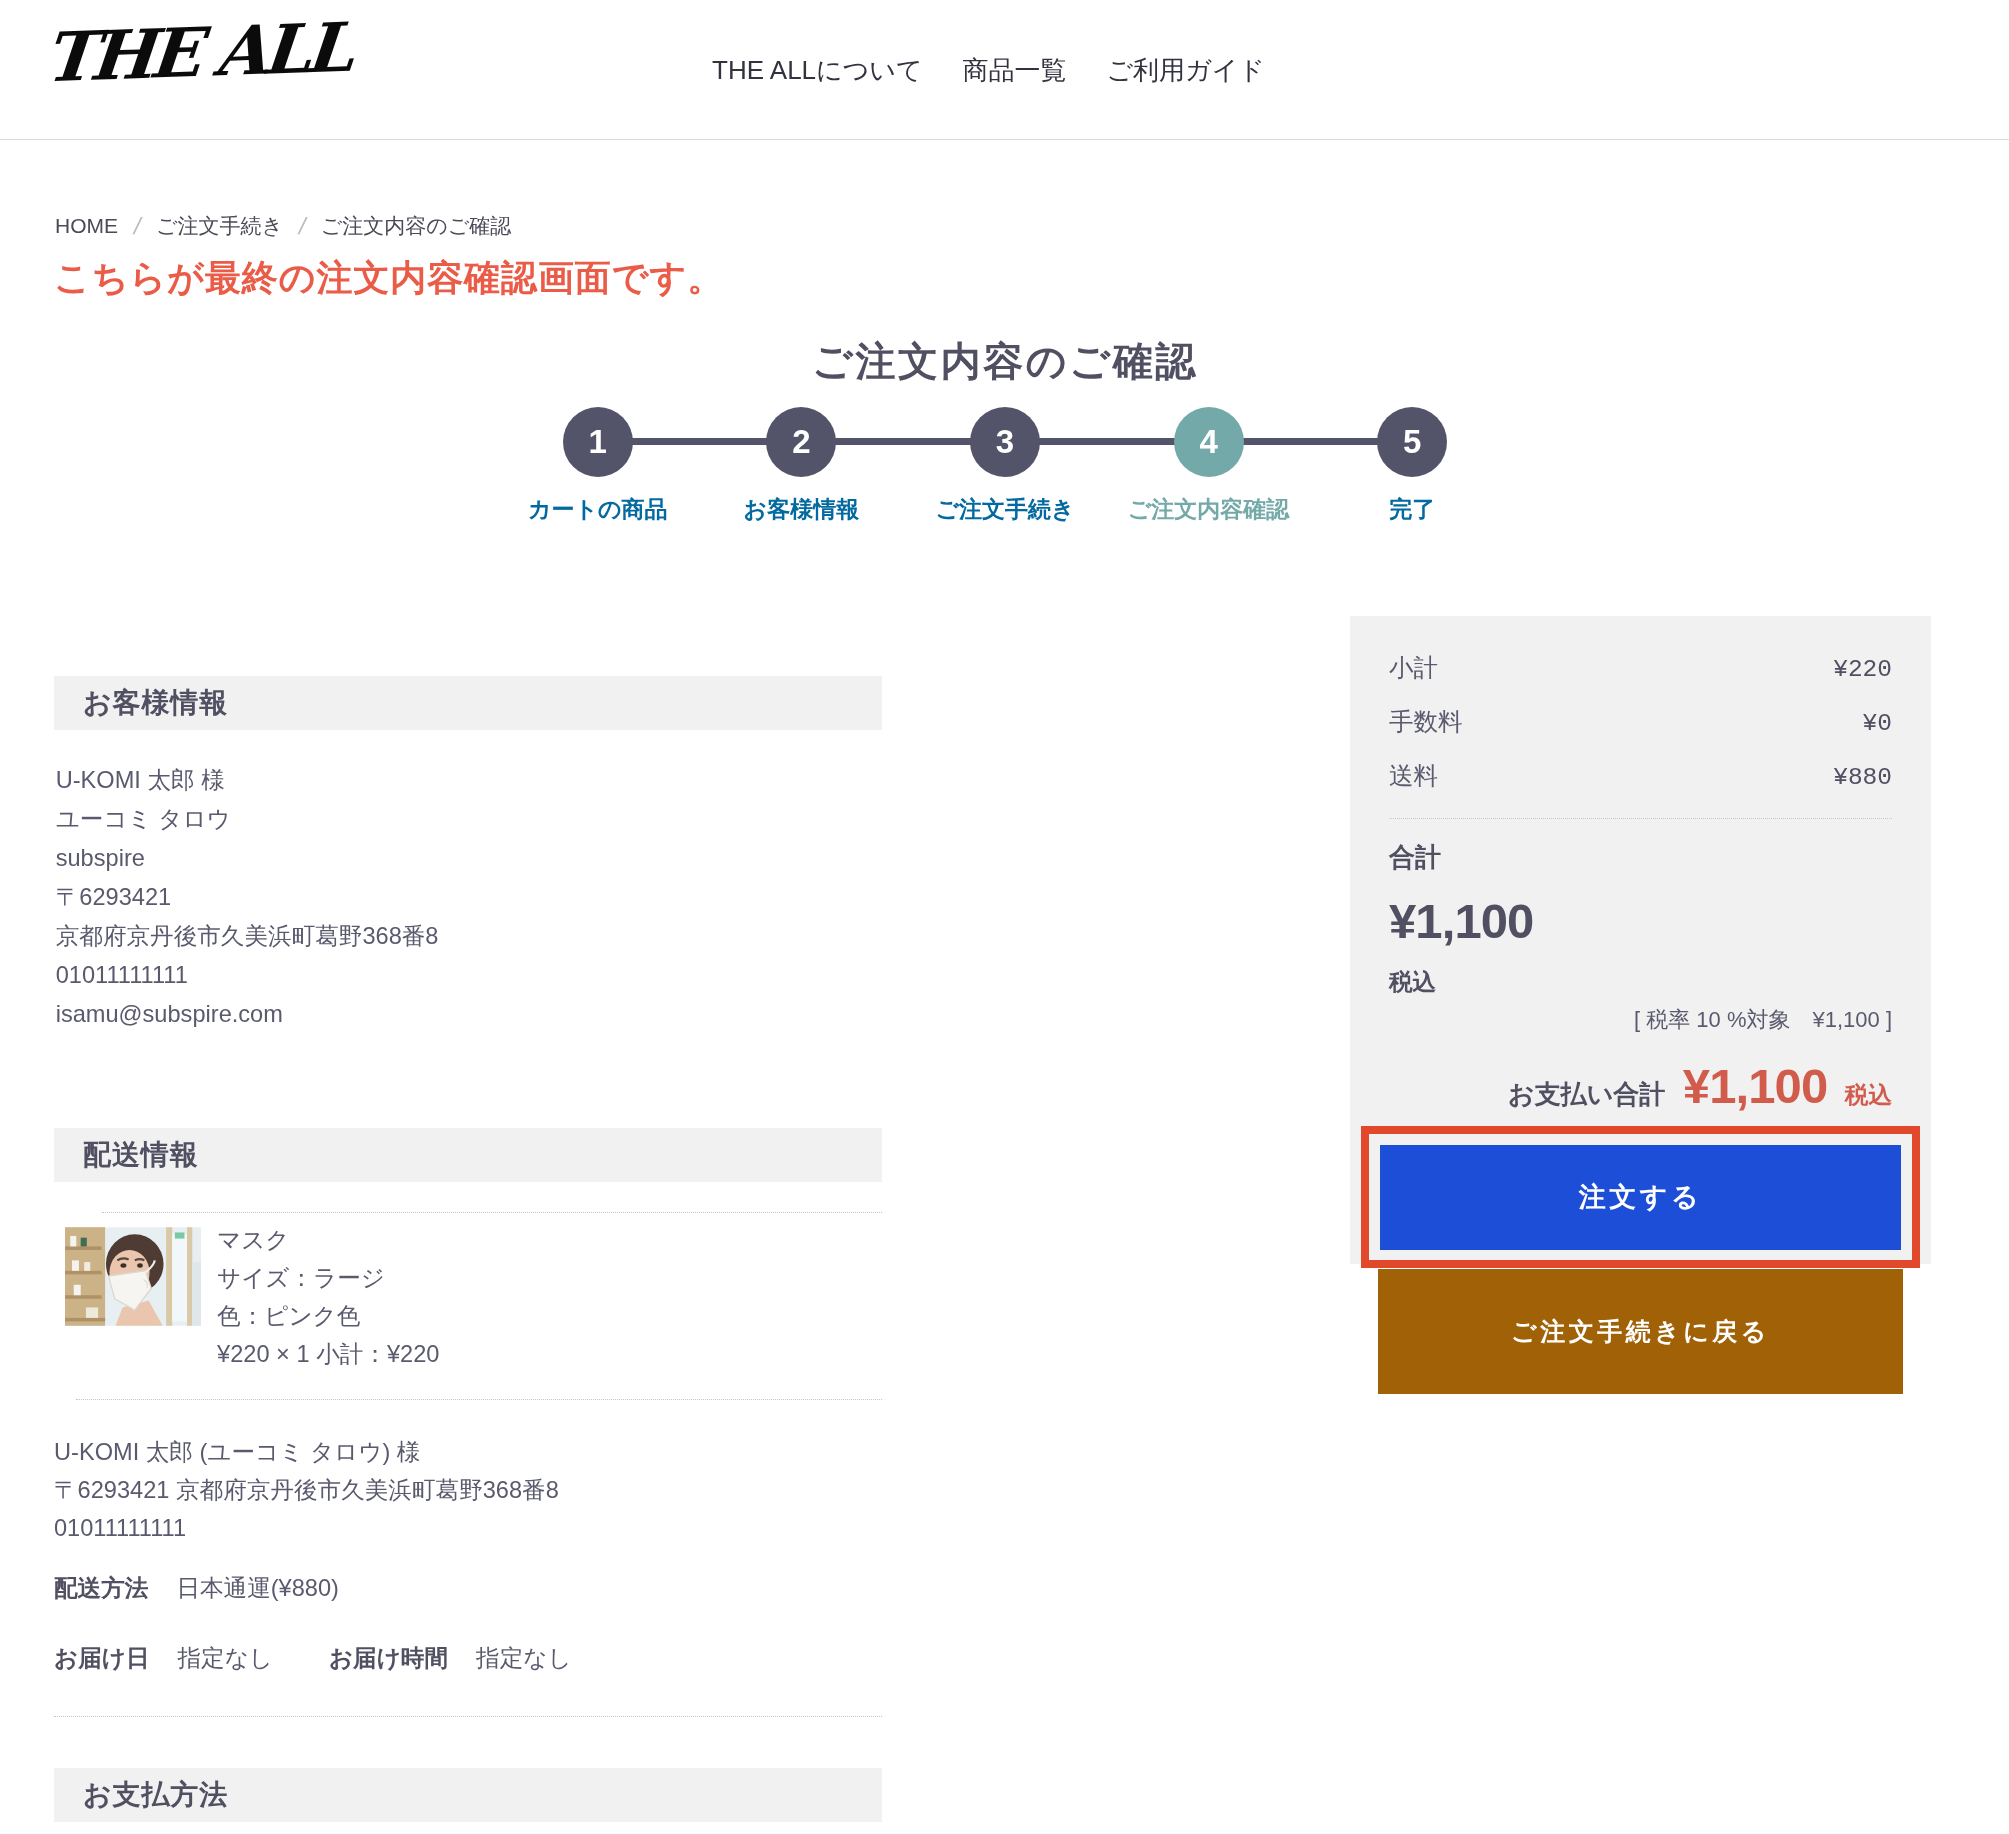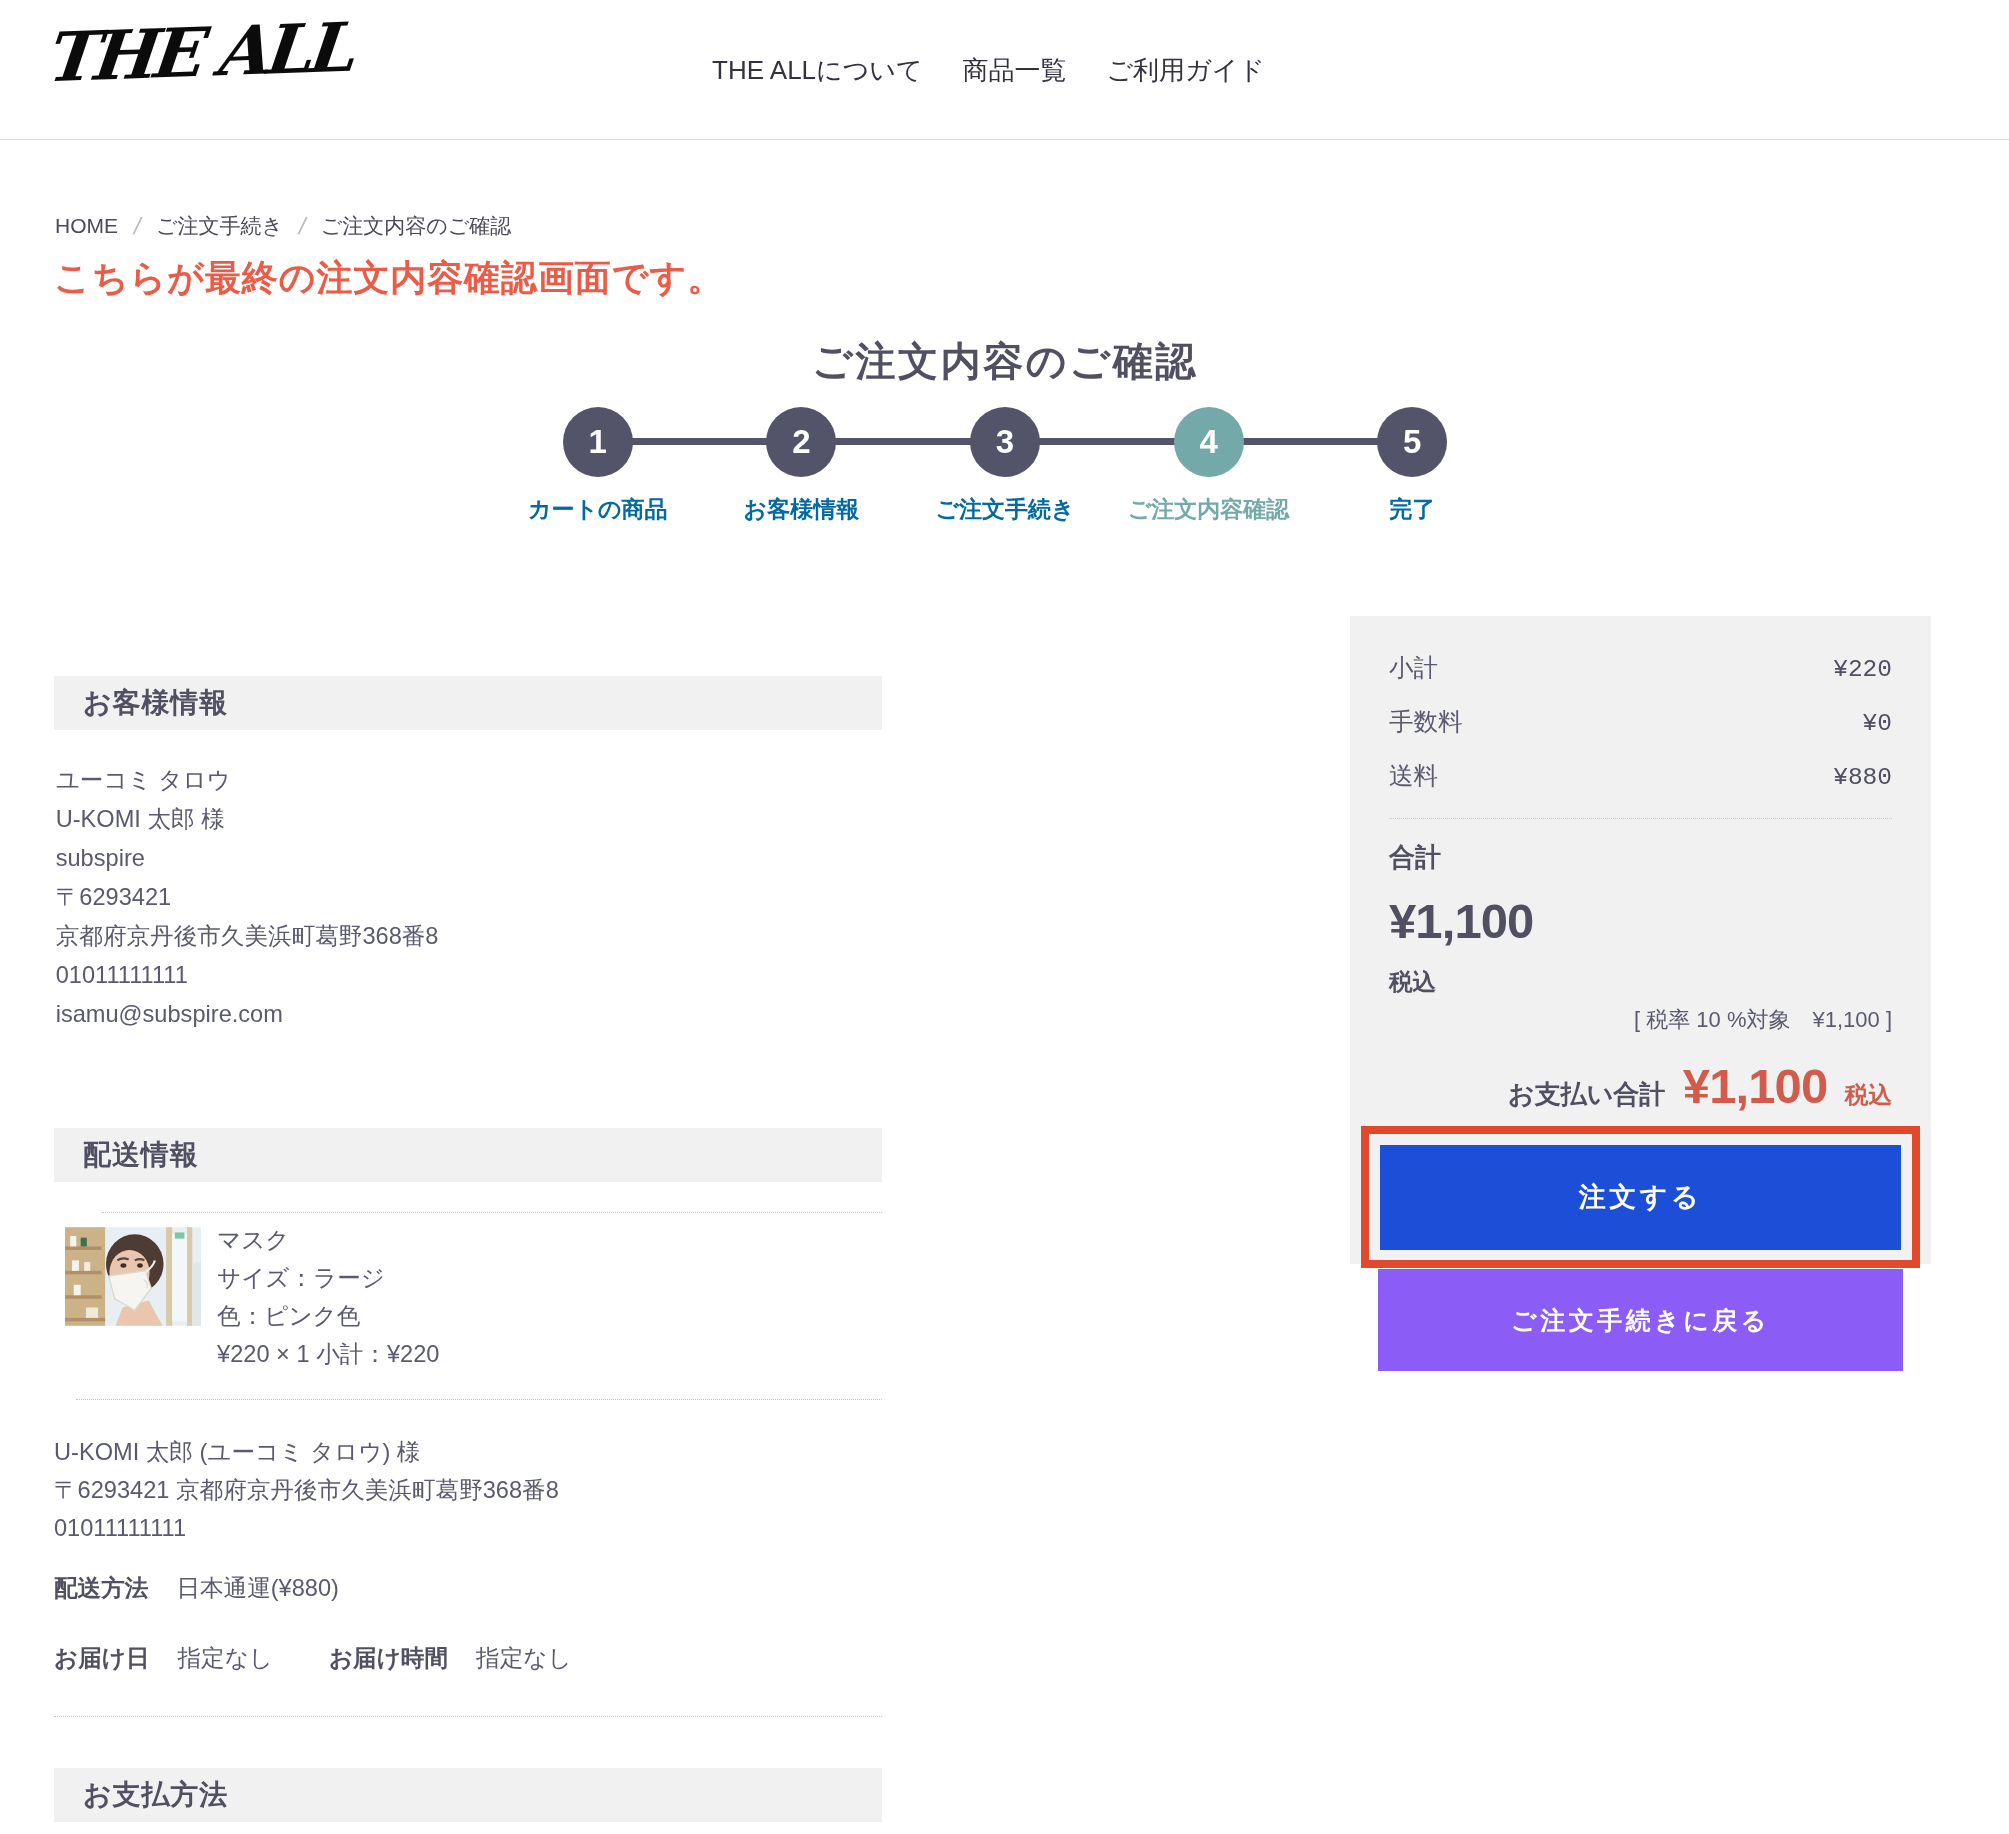--- a/index.html
+++ b/index.html
@@ -67,21 +67,21 @@
   .total-row .t-price { font-size:49px; font-weight:bold; color:#505062; letter-spacing:-0.9px; }
   .total-row .t-suffix { font-size:23.6px; font-weight:bold; color:#505062; }
   .tax-note { margin:7px 39px 0; text-align:right; font-size:22px; color:#5a5a6e; }
   .pay-row { margin:23px 39px 0; display:flex; justify-content:flex-end; align-items:baseline; gap:17.5px; }
   .pay-row .p-lbl { font-size:26px; font-weight:bold; color:#505062; }
   .pay-row .p-price { font-size:49px; font-weight:bold; color:#d15c4b; letter-spacing:-0.9px; }
   .pay-row .p-suffix { font-size:23.6px; font-weight:bold; color:#d15c4b; }
   .order-wrap { margin:12.2px 11.4px 0; border:8.7px solid #e2492c; padding:10.5px; }
   .order-btn { height:105px; background:#1d4ed8; color:#fff; font-size:27px; font-weight:bold;
     letter-spacing:3.5px; display:flex; align-items:center; justify-content:center; cursor:pointer; }
-  .back-btn { margin:0.9px 28px 0; height:102px; background:#8b5cf6; color:#fff; font-size:25px;
+  .back-btn { margin:0.9px 28px 0; height:125px; background:#a16207; color:#fff; font-size:25px;
     font-weight:bold; letter-spacing:3.5px; display:flex; align-items:center; justify-content:center; cursor:pointer; }
 </style>
 </head>
 <body>
 
 <div class="header">
   <div class="logo">THE ALL</div>
   <div class="nav">
     <div class="nav-item">THE ALLについて</div>
     <div class="nav-item">商品一覧</div>
@@ -124,22 +124,22 @@
       <div class="step-circle">5</div>
       <div class="step-label">完了</div>
     </div>
   </div>
 </div>
 
 <div class="main-col">
 
   <div class="section-bar">お客様情報</div>
   <div class="customer-lines">
+    <div>U-KOMI 太郎 様</div>
     <div>ユーコミ タロウ</div>
-    <div>U-KOMI 太郎 様</div>
     <div>subspire</div>
     <div>〒6293421</div>
     <div>京都府京丹後市久美浜町葛野368番8</div>
     <div>01011111111</div>
     <div>isamu@subspire.com</div>
   </div>
 
   <div class="section-bar bar-shipping">配送情報</div>
   <div class="divider d1"></div>
 

